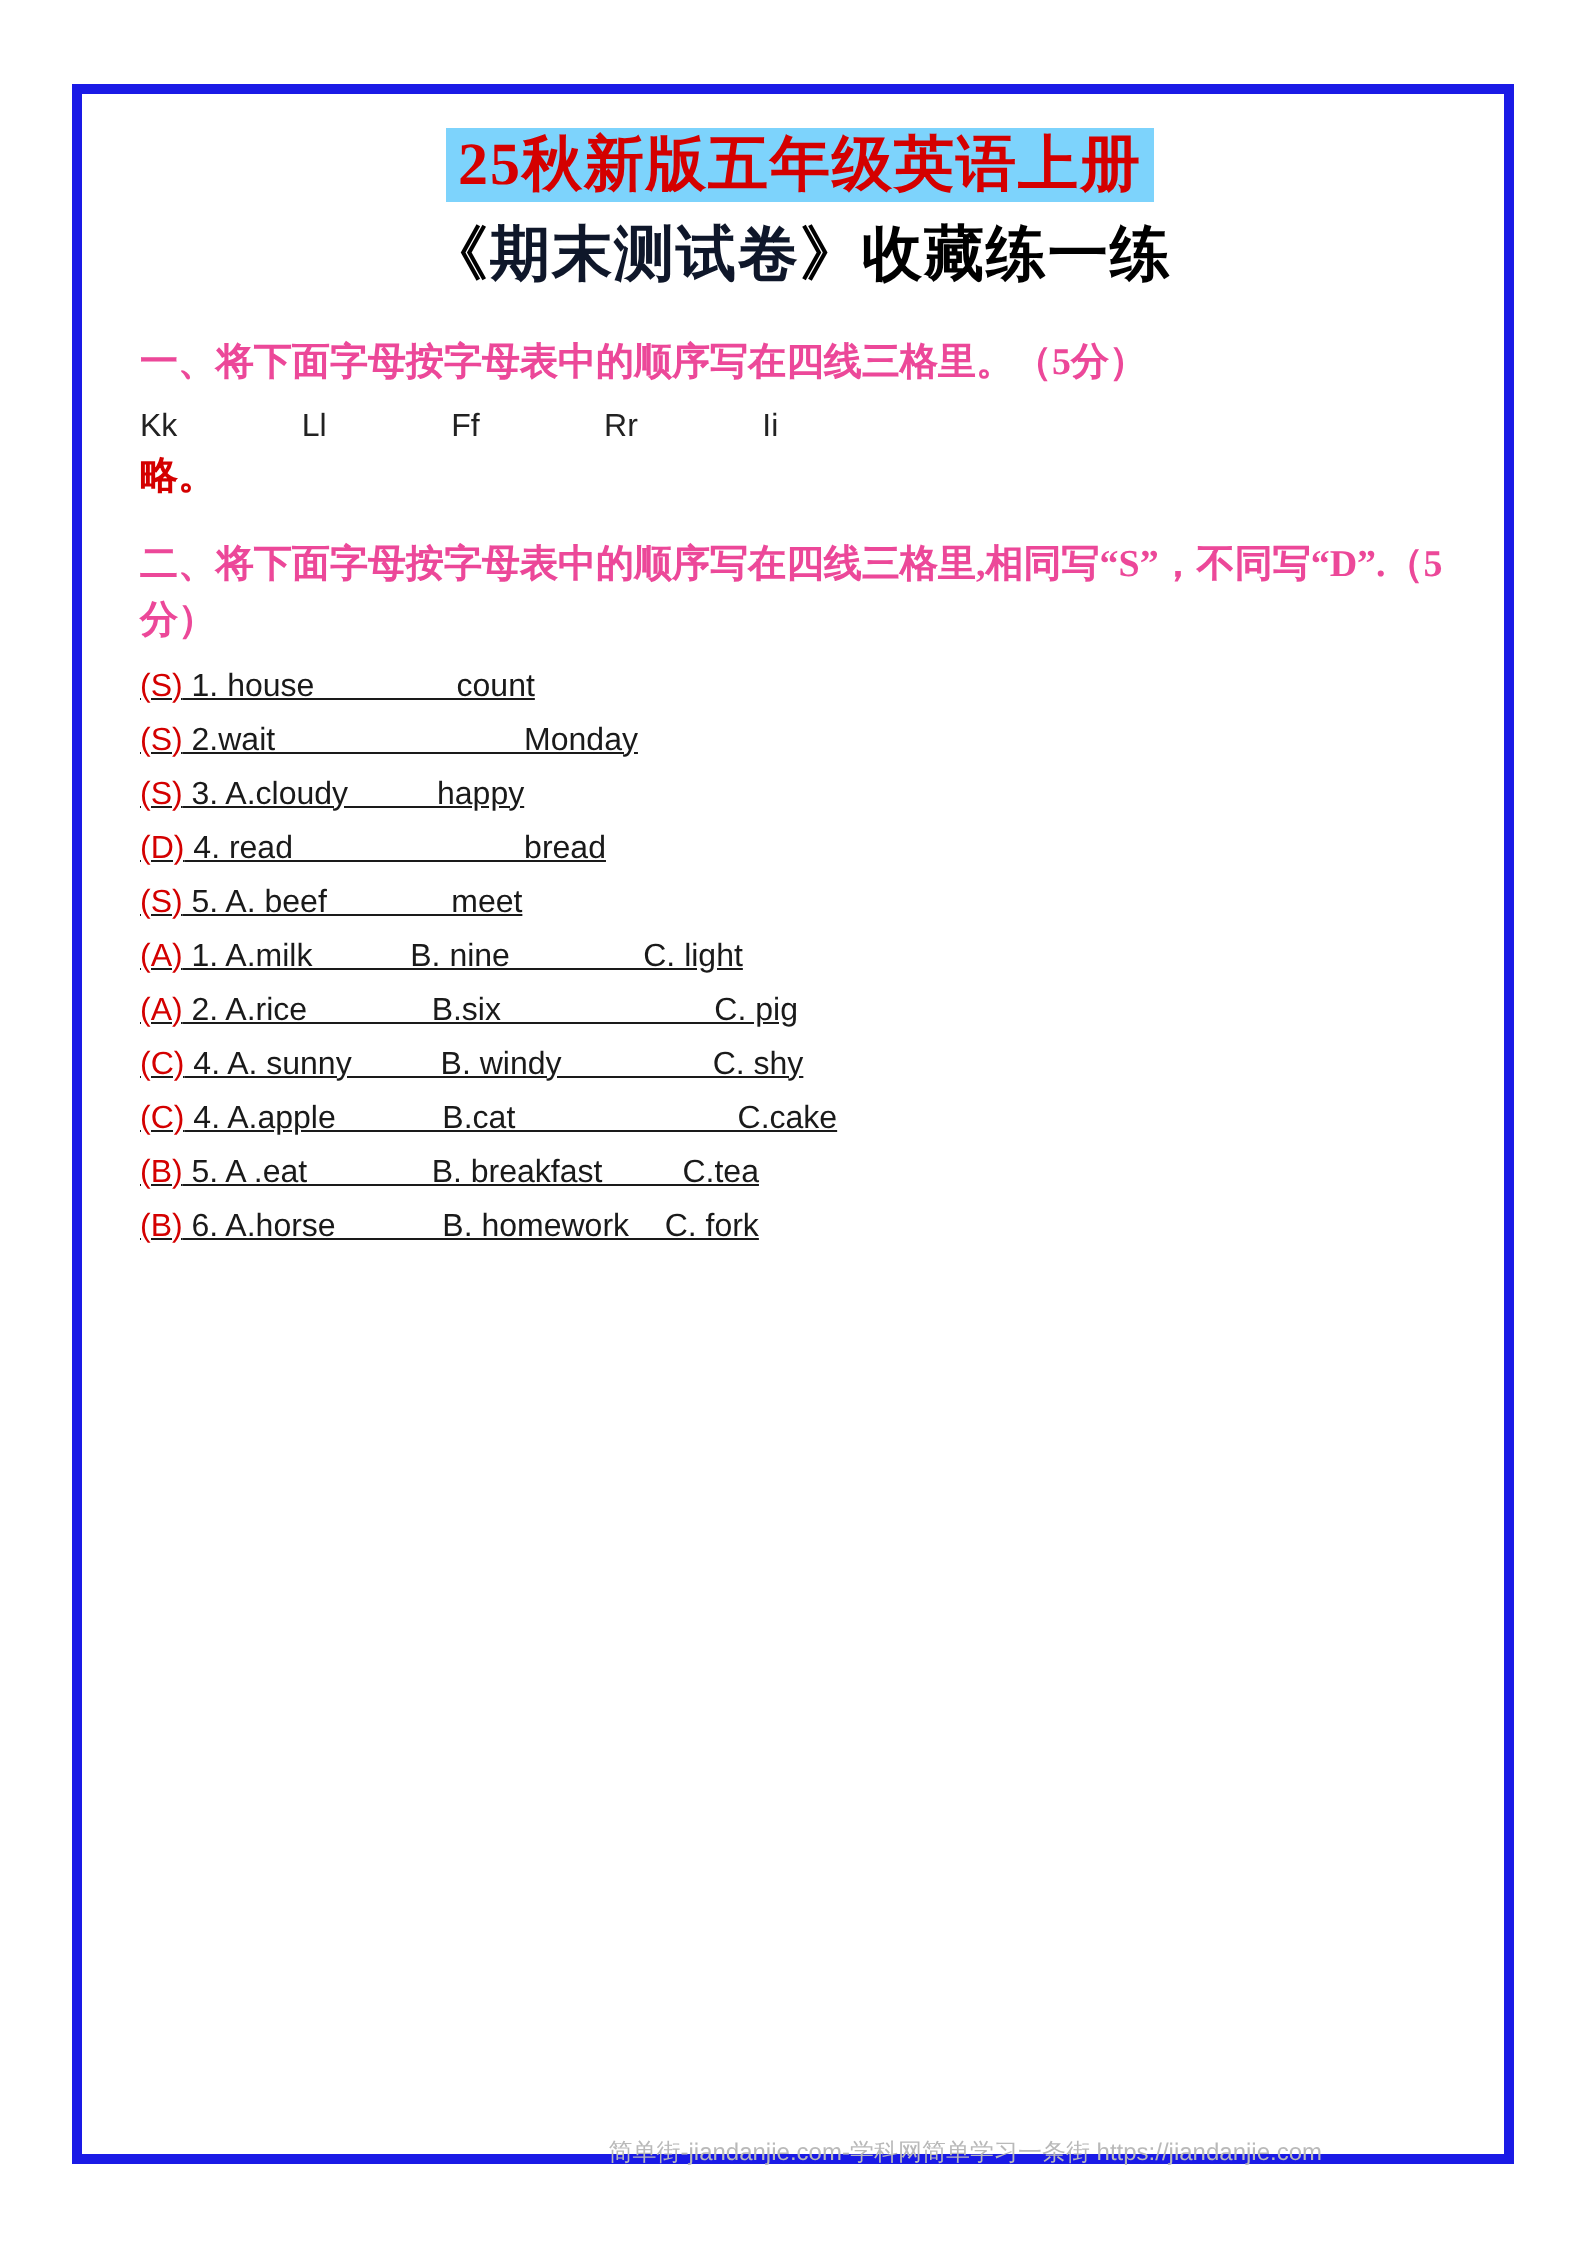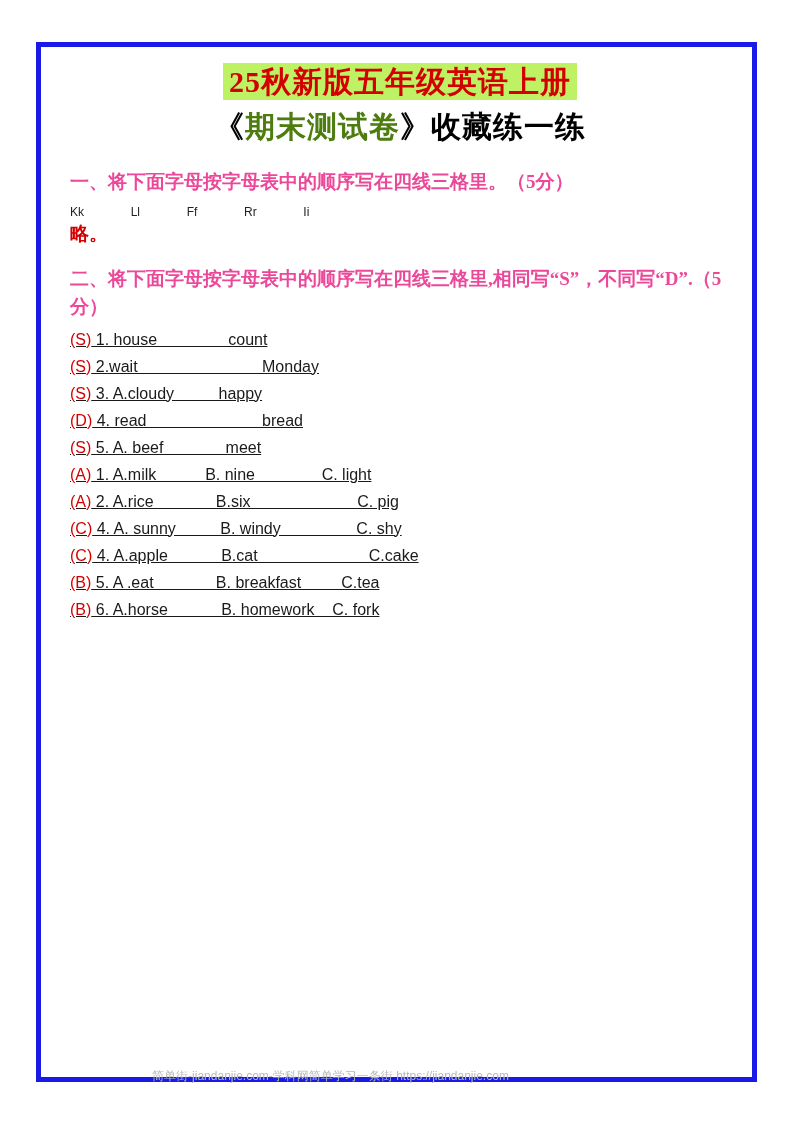--- a/index.html
+++ b/index.html
@@ -27,51 +27,51 @@
     position: absolute;
     left: 70px;
     top: 62px;
     width: 660px;
   }
   .title-line1 {
     text-align: center;
     margin-bottom: 4px;
   }
   .title-line1 span {
-    background: #bef264;
+    background: #7dd3fc;
     color: #d40000;
     font-weight: bold;
     font-size: 30px;
     font-family: "Liberation Serif", serif;
     padding: 2px 6px;
     letter-spacing: 1px;
   }
   .title-line2 {
     text-align: center;
     font-weight: bold;
     font-size: 30px;
     font-family: "Liberation Serif", serif;
     color: #000000;
     margin-bottom: 20px;
     letter-spacing: 1px;
   }
   .title-line2 .red {
-    color: #4d7c0f;
+    color: #0f172a;
   }
   .section-heading {
     font-weight: bold;
     font-size: 19px;
     font-family: "Liberation Serif", serif;
     color: #ec4899;
     line-height: 1.5;
     margin-top: 18px;
     margin-bottom: 8px;
   }
   .letters-row {
-    font-size: 12px;
+    font-size: 16px;
     color: #222222;
     margin: 8px 0 2px 0;
     white-space: pre;
     font-family: "Liberation Sans", sans-serif;
   }
   .answer-note {
     color: #d40000;
     font-weight: bold;
     font-size: 19px;
     font-family: "Liberation Serif", serif;
@@ -88,21 +88,21 @@
   }
   .ans {
     color: #d40000;
     font-weight: normal;
   }
   .footer {
     position: absolute;
     left: 0;
     top: 1068px;
     width: 661px;
-    text-align: center;
+    text-align: right;
     font-size: 12px;
     color: #b9b9b9;
     font-family: "Liberation Sans", sans-serif;
   }
 </style>
 </head>
 <body>
 
 <div class="page-border"></div>
 

